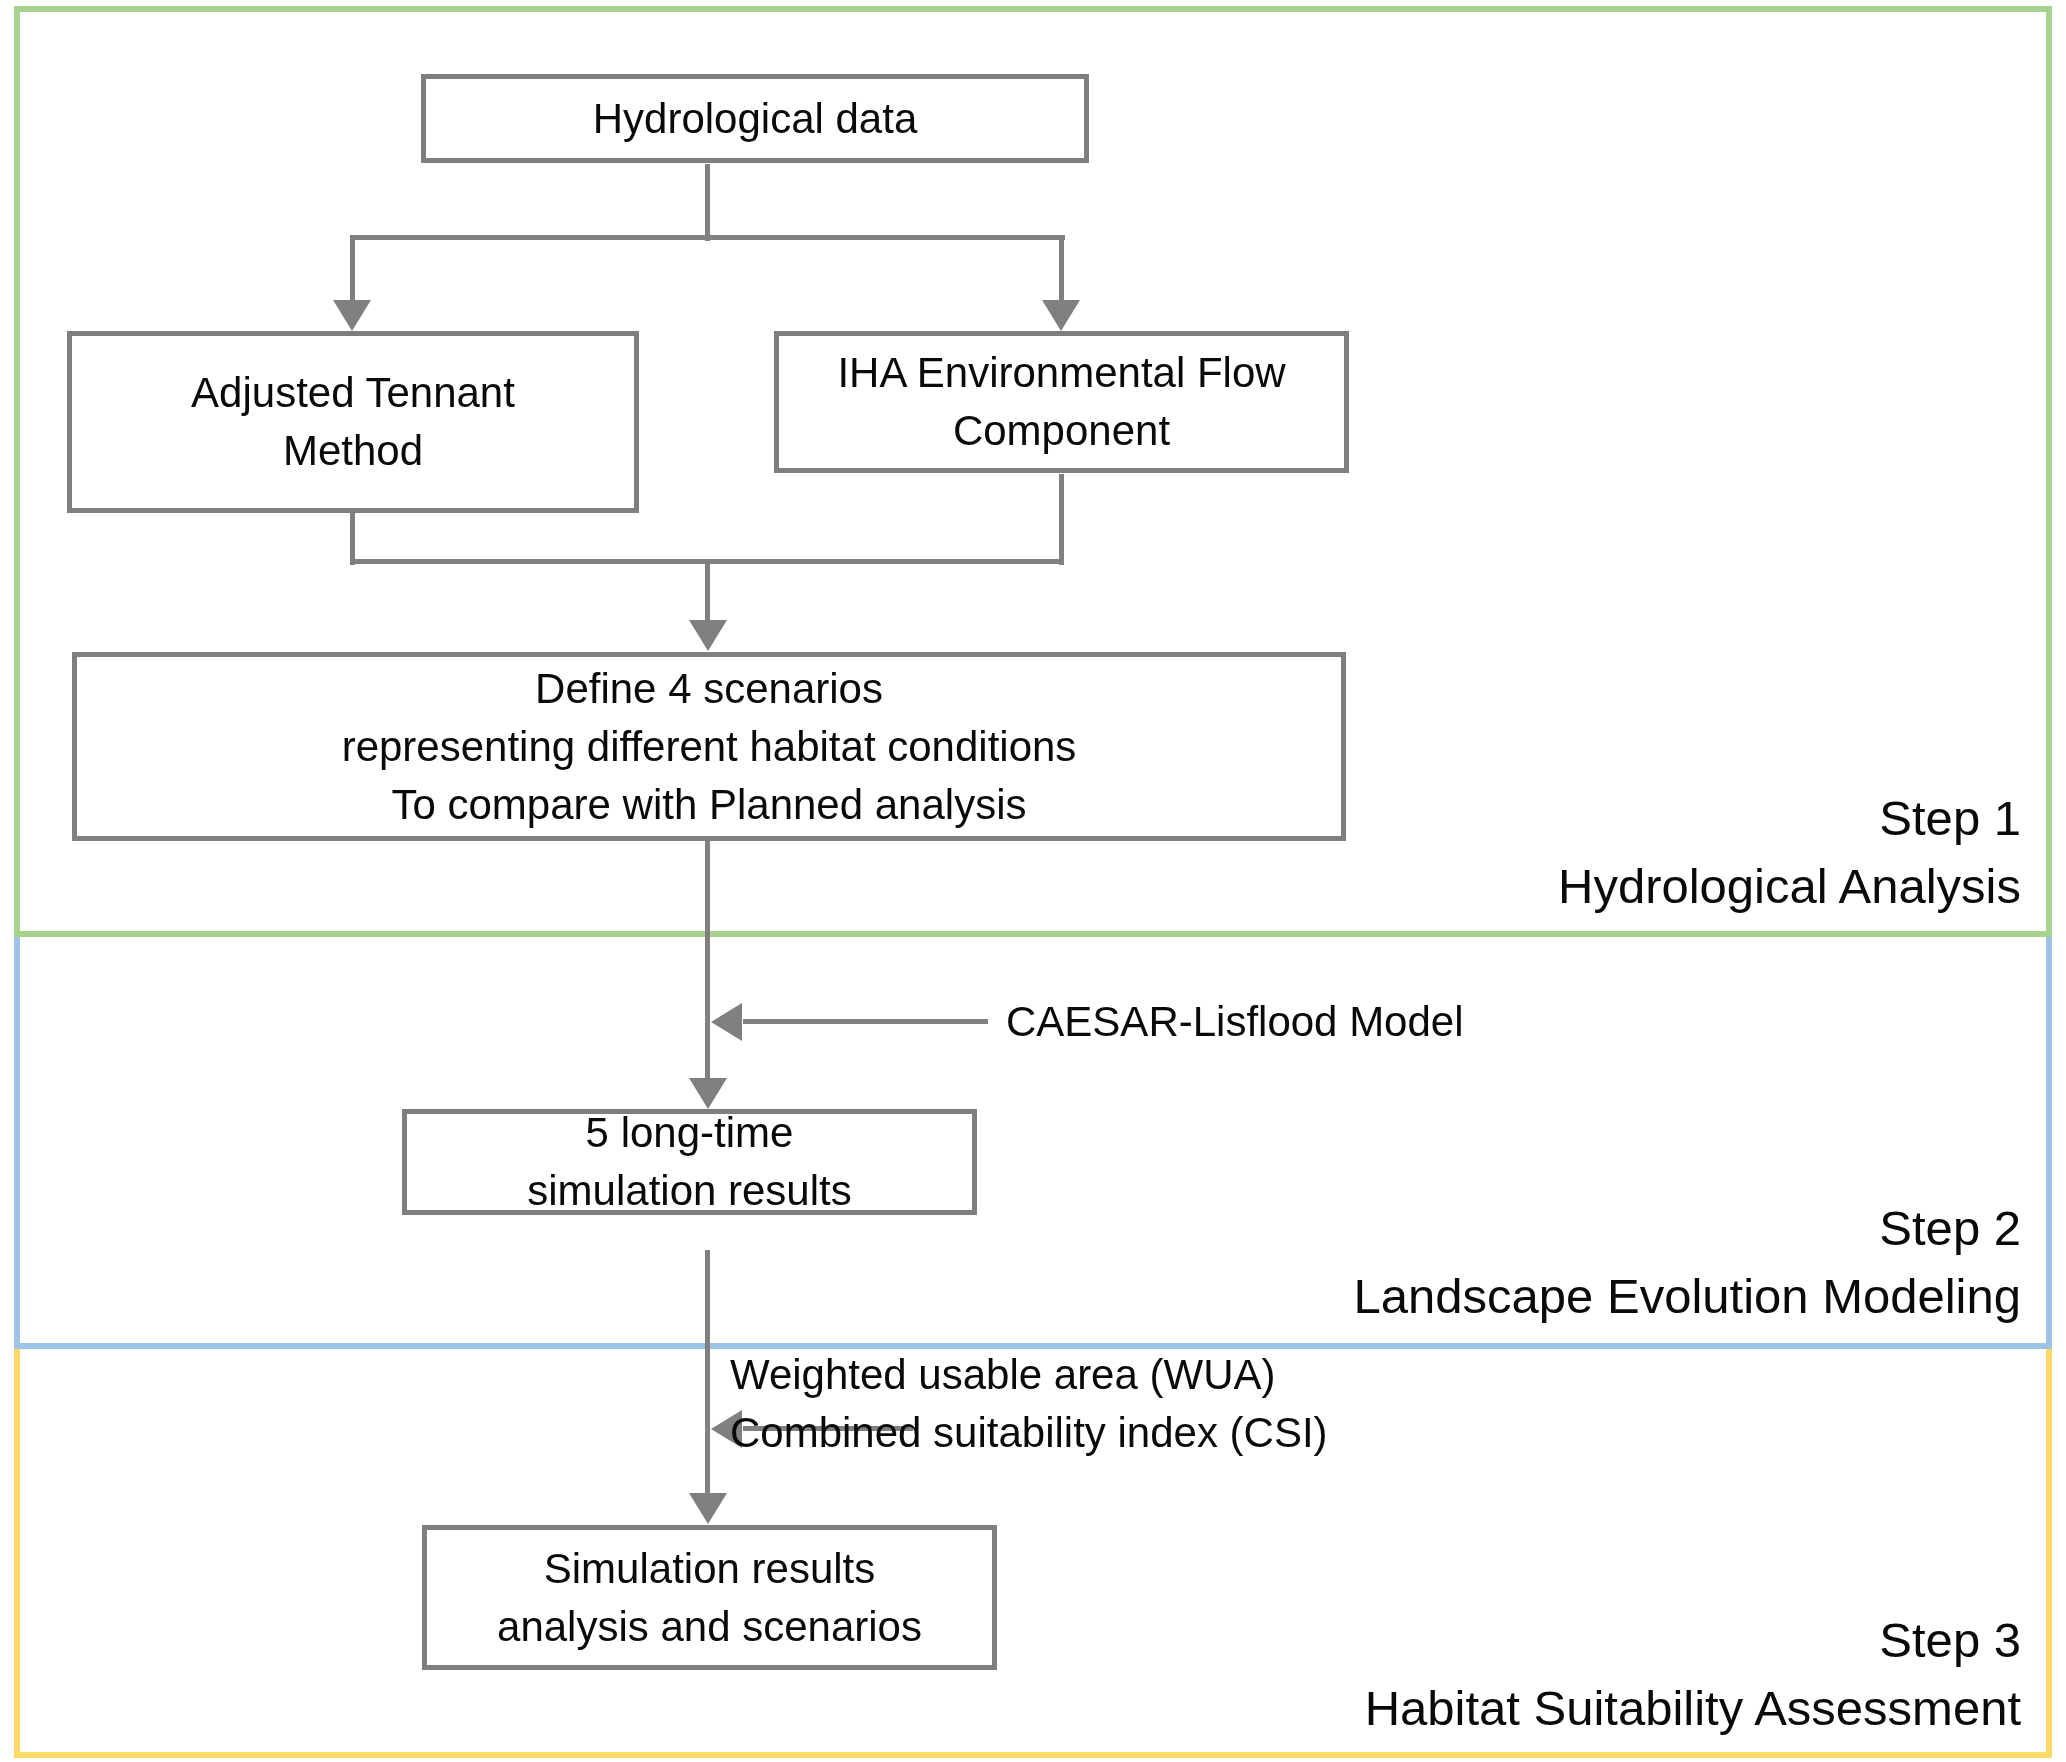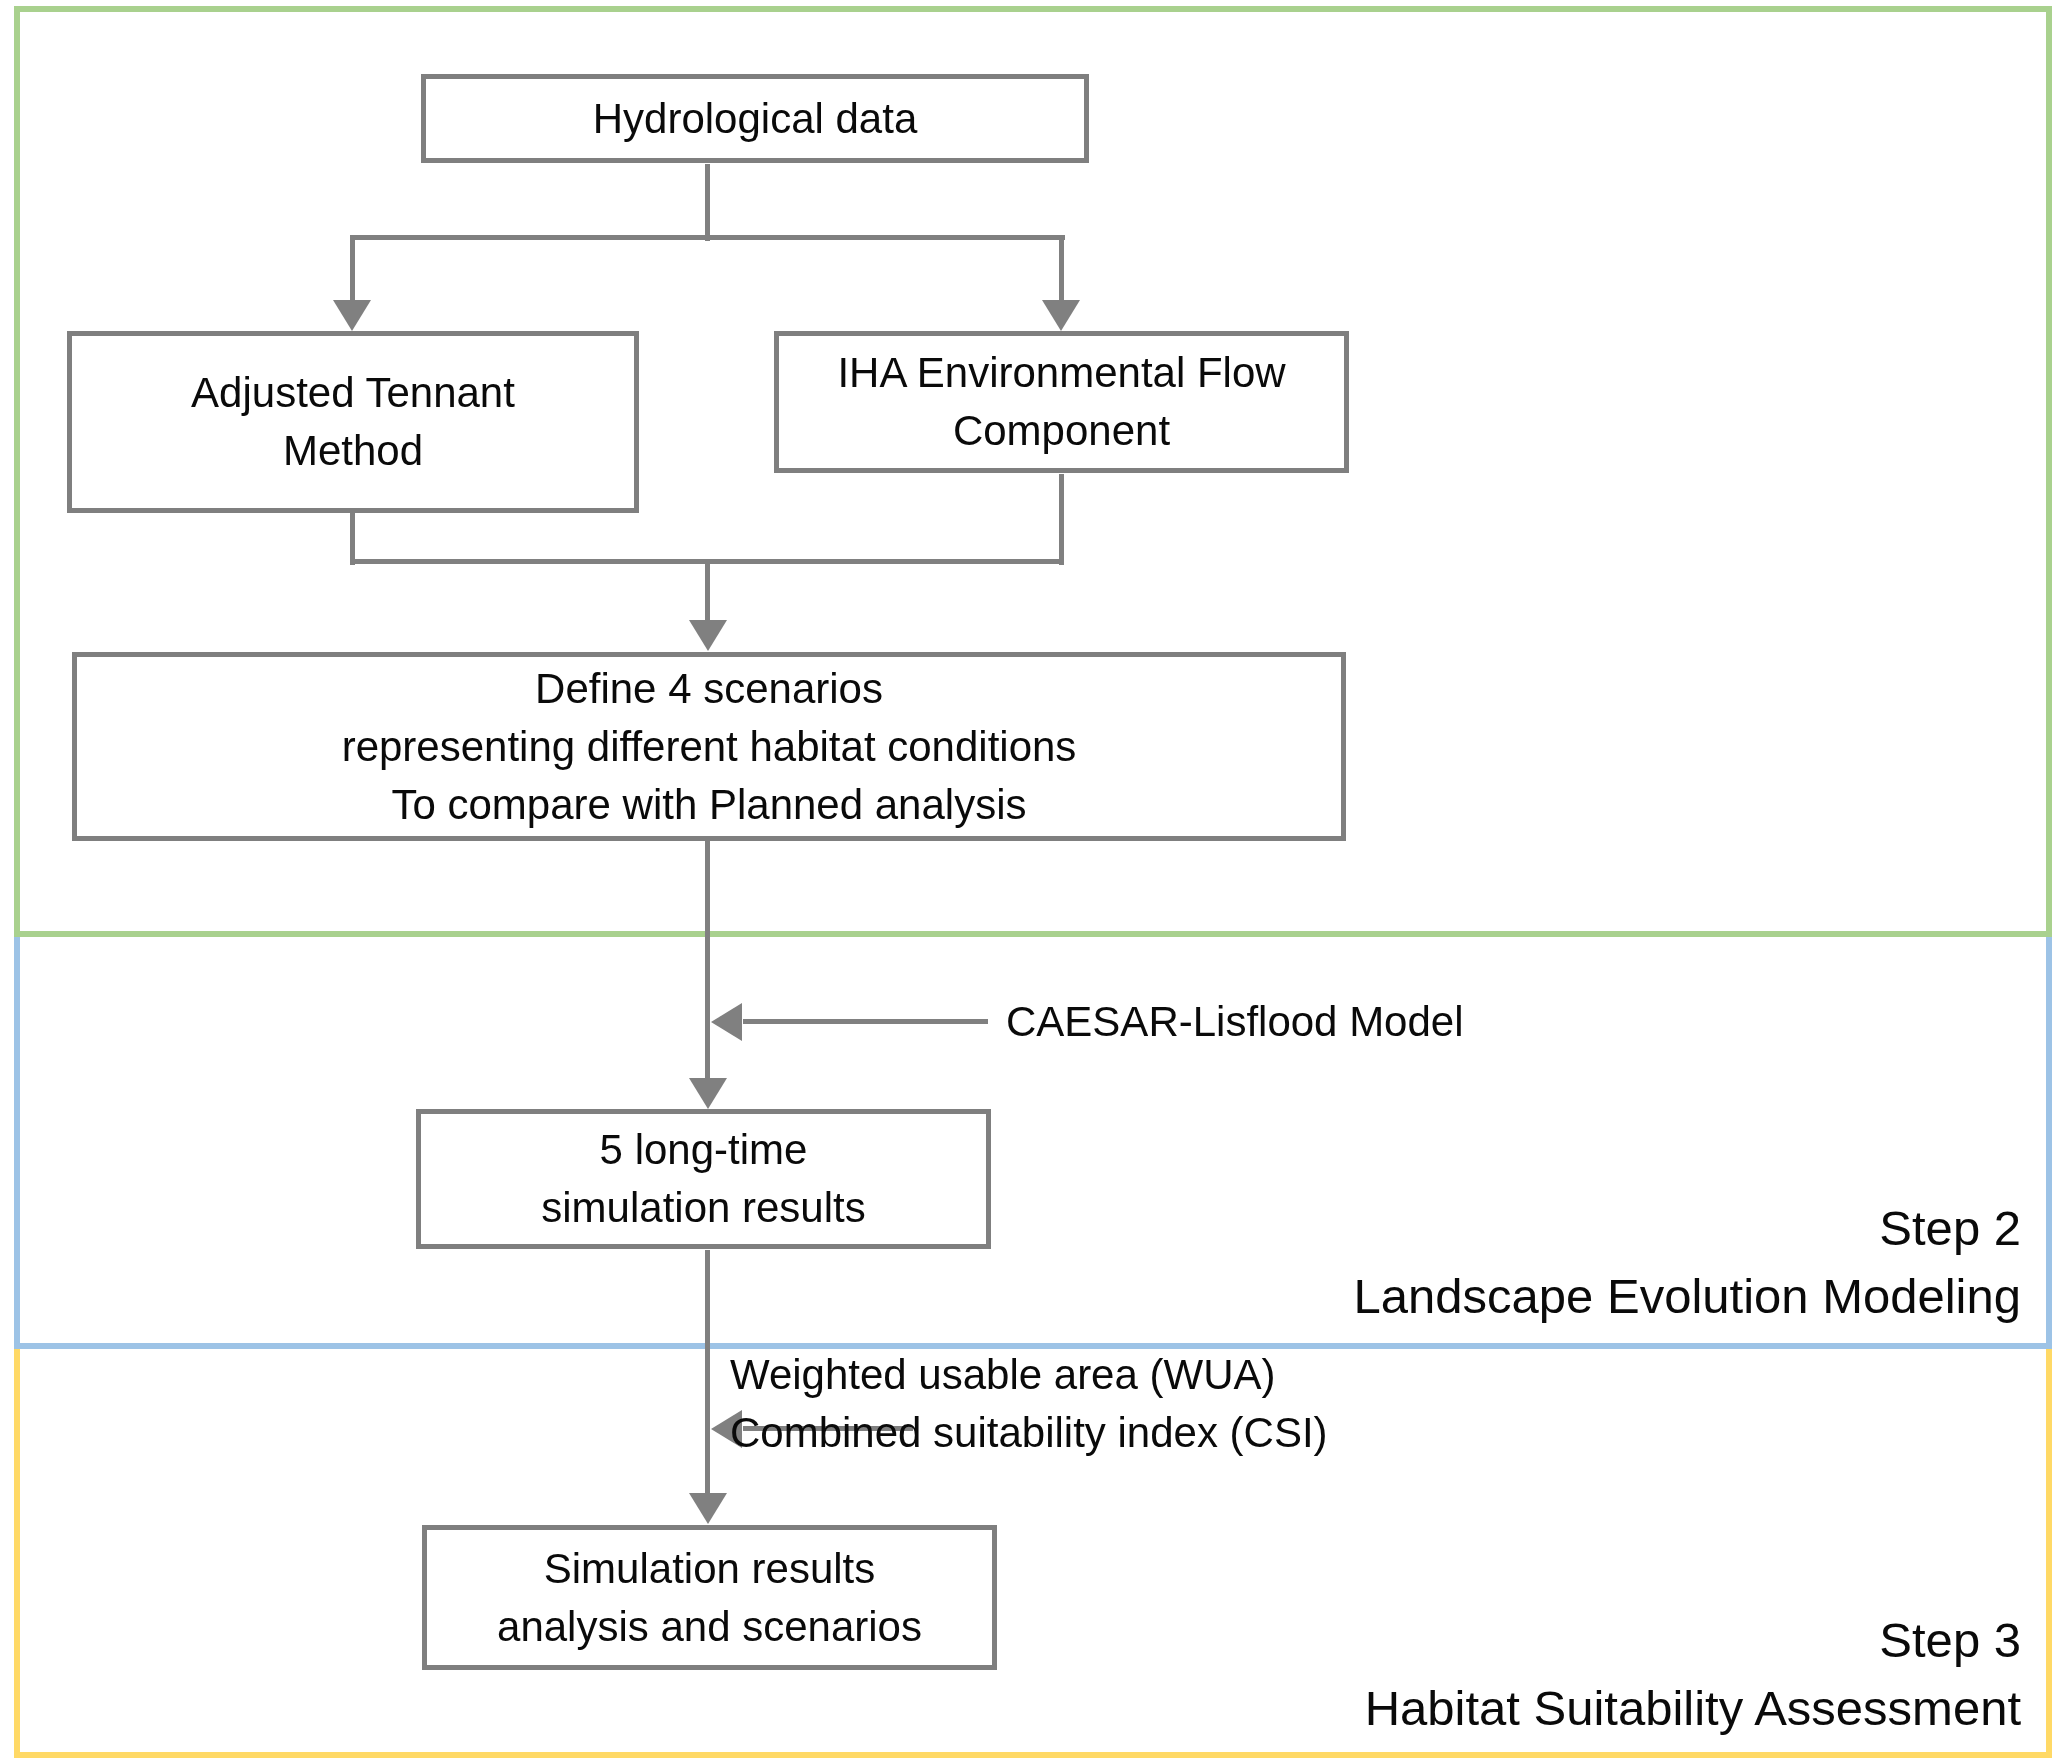--- a/index.html
+++ b/index.html
@@ -40,21 +40,21 @@
     align-items: center;
     text-align: center;
     font-size: 42px;
     line-height: 58px;
     white-space: nowrap;
   }
   #box-hydro   { left: 421px;  top: 74px;  width: 668px;  height: 89px; }
   #box-tennant { left: 67px;  top: 331px;  width: 572px;  height: 182px; }
   #box-iha     { left: 774px; top: 331px;  width: 575px;  height: 142px; }
   #box-define  { left: 72px;  top: 652px; width: 1274px; height: 189px; }
-  #box-5long   { left: 416px;  top: 1109px; width: 575px;  height: 140px; text-align: center; }
+  #box-5long   { left: 402px;  top: 1109px; width: 575px;  height: 106px; text-align: center; }
   #box-simres  { left: 422px;  top: 1525px; width: 575px;  height: 145px; }
 
   
   .conn { position: absolute; background: #808080; }
   .arrow-down {
     position: absolute; width: 0; height: 0;
     border-left: 19px solid transparent;
     border-right: 19px solid transparent;
     border-top: 31px solid #808080;
   }
@@ -148,20 +148,24 @@
   <div class="fbox" id="box-5long">
     <span>5 long-time</span>
     <span>simulation results</span>
   </div>
 
   <div class="fbox" id="box-simres">
     <span>Simulation results</span>
     <span>analysis and scenarios</span>
   </div>
 
+  <div class="step-label" style="top:784px;">
+    <span style="display:block;">Step 1</span>
+    <span style="display:block;">Hydrological Analysis</span>
+  </div>
 
   <div class="step-label" style="top:1194px;">
     <span style="display:block;">Step 2</span>
     <span style="display:block;">Landscape Evolution Modeling</span>
   </div>
 
   <div class="step-label" style="top:1606px;">
     <span style="display:block;">Step 3</span>
     <span style="display:block;">Habitat Suitability Assessment</span>
   </div>

